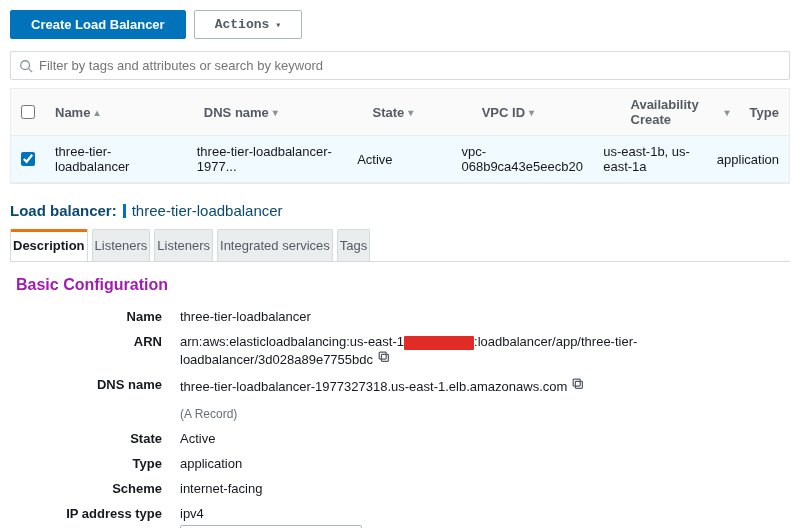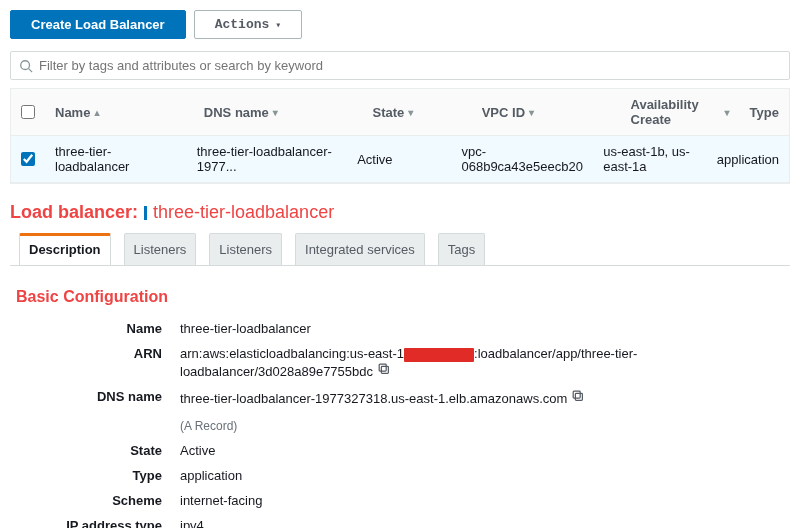--- a/index.html
+++ b/index.html
@@ -43,34 +43,34 @@
   .col-dns { width: 170px; }
   .col-state { width: 110px; }
   .col-vpc { width: 150px; }
   .col-az { width: 120px; }
   .col-type { flex:1; }
   .trow { border-bottom: 1px solid #eaeded; }
   .trow.selected { background: #f1faff; }
   input.checkbox { width:14px; height:14px; accent-color:#0073bb; }
   .selected-bar {
     margin: 18px 10px 0 10px;
-    font-size: 18px; color:#ef4444; font-weight:700;
+    font-size: 15px; color:#0c4a6e; font-weight:700;
     display:flex; align-items:center; gap:6px;
   }
   .selected-bar .bar { width:3px; height:14px; background:#0073bb; display:inline-block; }
   .selected-bar .val { font-weight:400; }
   .tabs { display:flex; gap:0; margin:10px 10px 0 10px; }
   .tab {
-    padding:8px 9px; border:1px solid #d5dbdb; background:#eaeded;
+    padding:8px 2px; border:1px solid #d5dbdb; background:#eaeded;
     font-size:13px; color:#545b64; border-bottom:none; cursor:pointer;
-    margin-right:4px; border-radius:2px 2px 0 0;margin-left:9px;
+    margin-right:4px; border-radius:2px 2px 0 0;
   }
   .tab.active { background:#fff; border-top:3px solid #ec7211; padding-top:6px; color:#16191f; font-weight:700;}
   .tab-body { border-top:1px solid #d5dbdb; margin:0 10px; padding:14px 0 20px 0;}
-  h3.section { font-size:16px; font-weight:700; margin:8px 0 10px 6px; color:#ef4444;}
+  h3.section { font-size:16px; font-weight:700; margin:0 0 10px 6px; color:#a21caf;}
   .kv { display:flex; align-items:flex-start; padding:5px 0; }
   .kv .k { width:170px; text-align:right; padding-right:18px; font-weight:700; font-size:13px; color:#16191f;}
   .kv .v { flex:1; font-size:13px; color:#16191f; }
   .sub { color:#687078; font-size:12px; margin-top:13px; }
   .redact { display:inline-block; background:#e02b27; width:70px; height:14px; vertical-align:middle; border-radius:1px;}
   .icon { width:14px; height:14px; }
   .icon-copy { stroke:#545b64; }
   .btn-small { padding:6px 12px; font-weight:700; margin-top:4px; }
 </style>
 </head>

